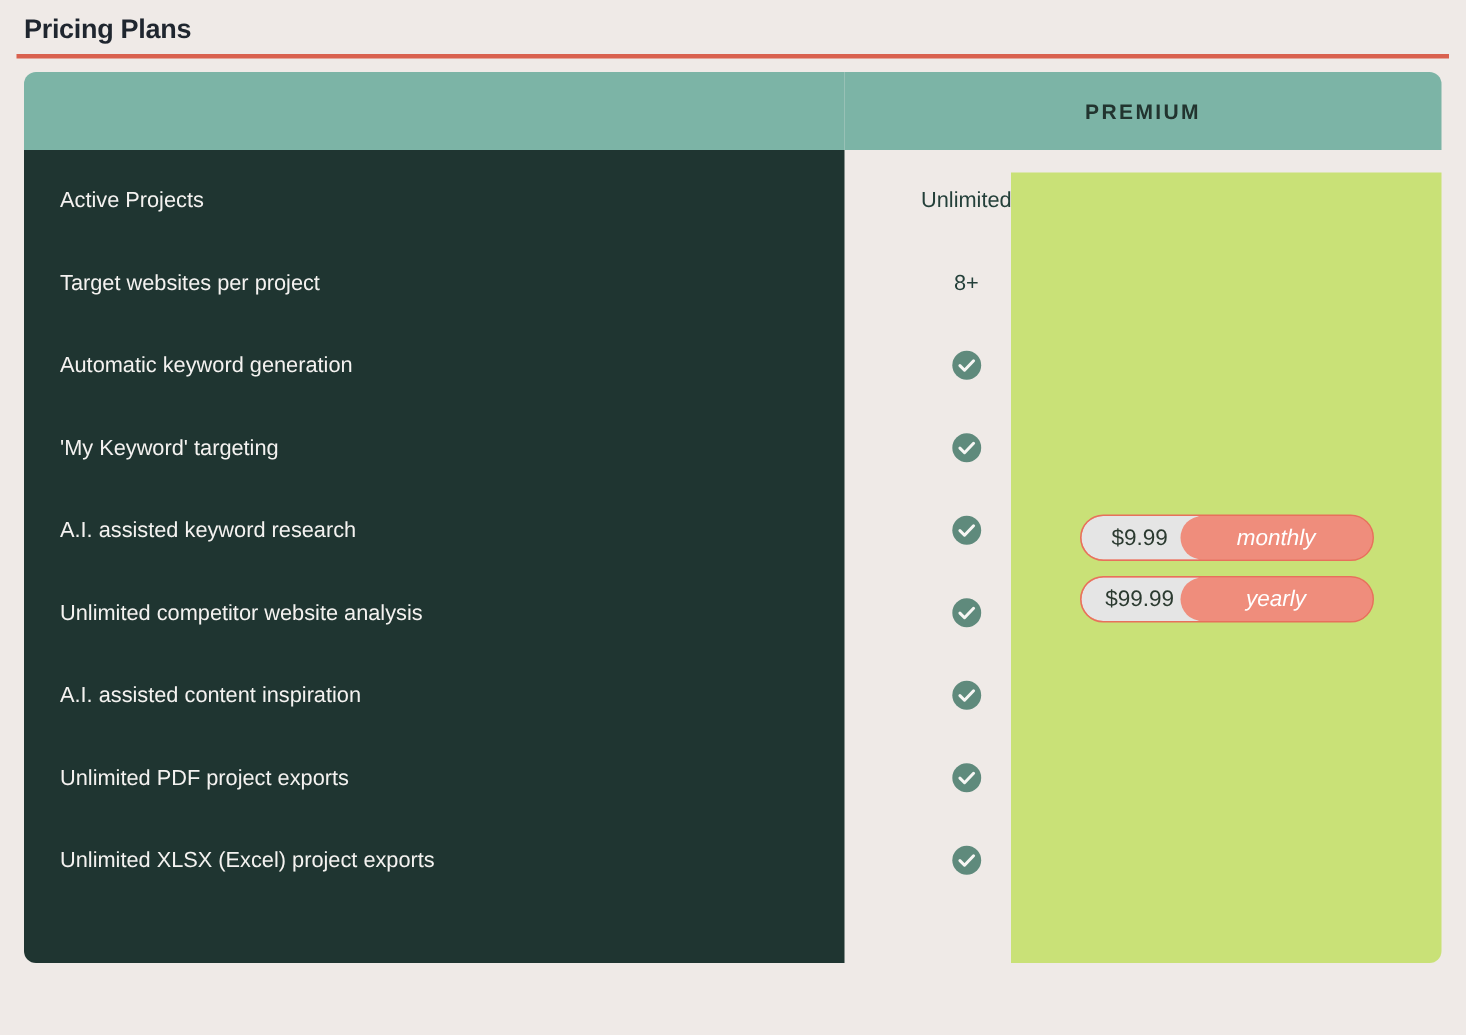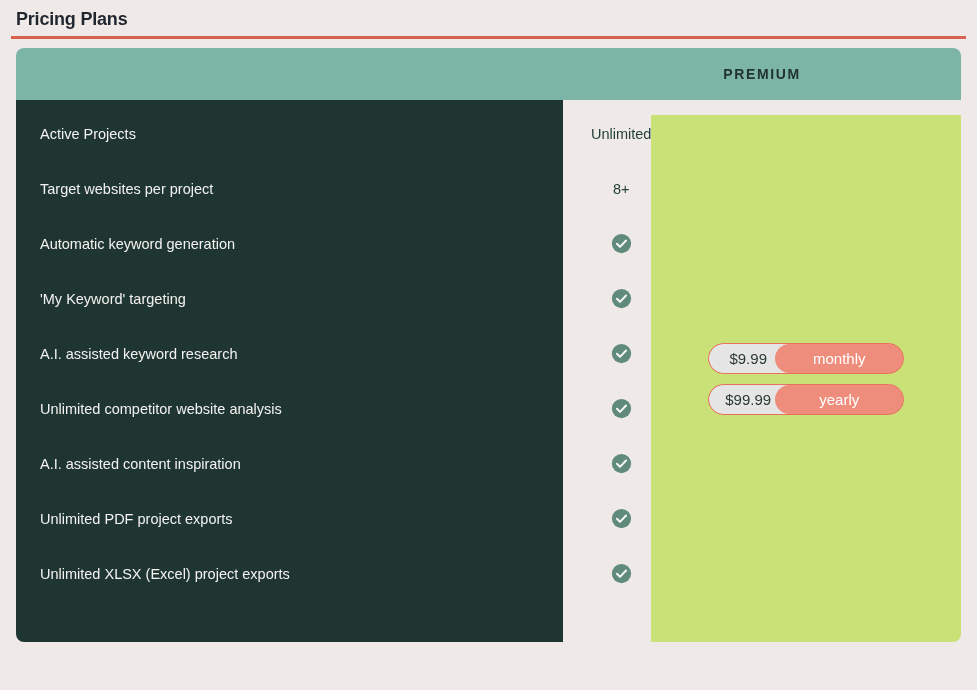--- a/index.html
+++ b/index.html
@@ -68,20 +68,21 @@
     font-size: 14px;
     font-weight: bold;
     letter-spacing: 1.6px;
     color: #22342f;
   }
 
   
   .plan-body {
     display: flex;
     height: 542px;
+    gap: 23px;
   }
   .feature-col {
     width: 547px;
     background: #1f3531;
     border-bottom-left-radius: 8px;
     padding-top: 6px;
   }
   .value-col {
     flex: 1;
     background: #efeae7;
@@ -158,20 +159,21 @@
   .price-period {
     flex: 1;
     color: #ffffff;
     font-size: 15px;
     display: flex;
     align-items: center;
     justify-content: center;
     border-radius: 15px;
     background: #ef8d7c;
     margin-left: -12px;
+    font-style: italic;
   }
 </style>
 </head>
 <body>
 
 <div class="page-header">
   <div class="page-title">Pricing Plans</div>
 </div>
 <div class="title-rule"></div>
 

